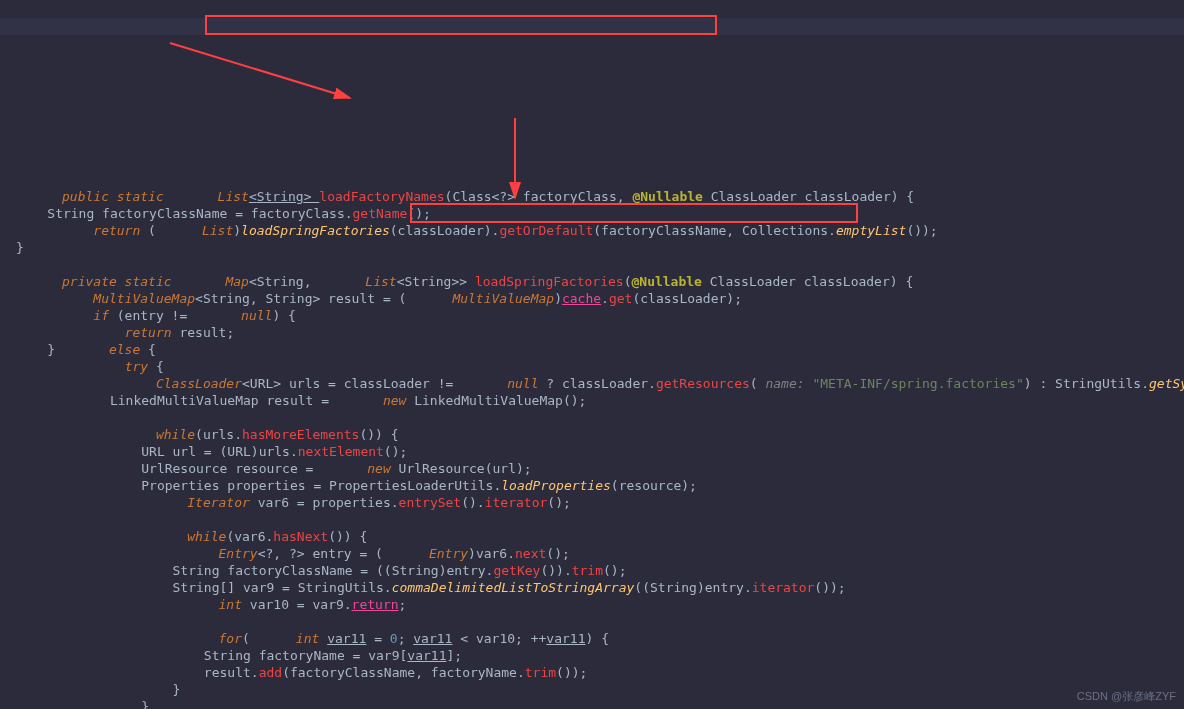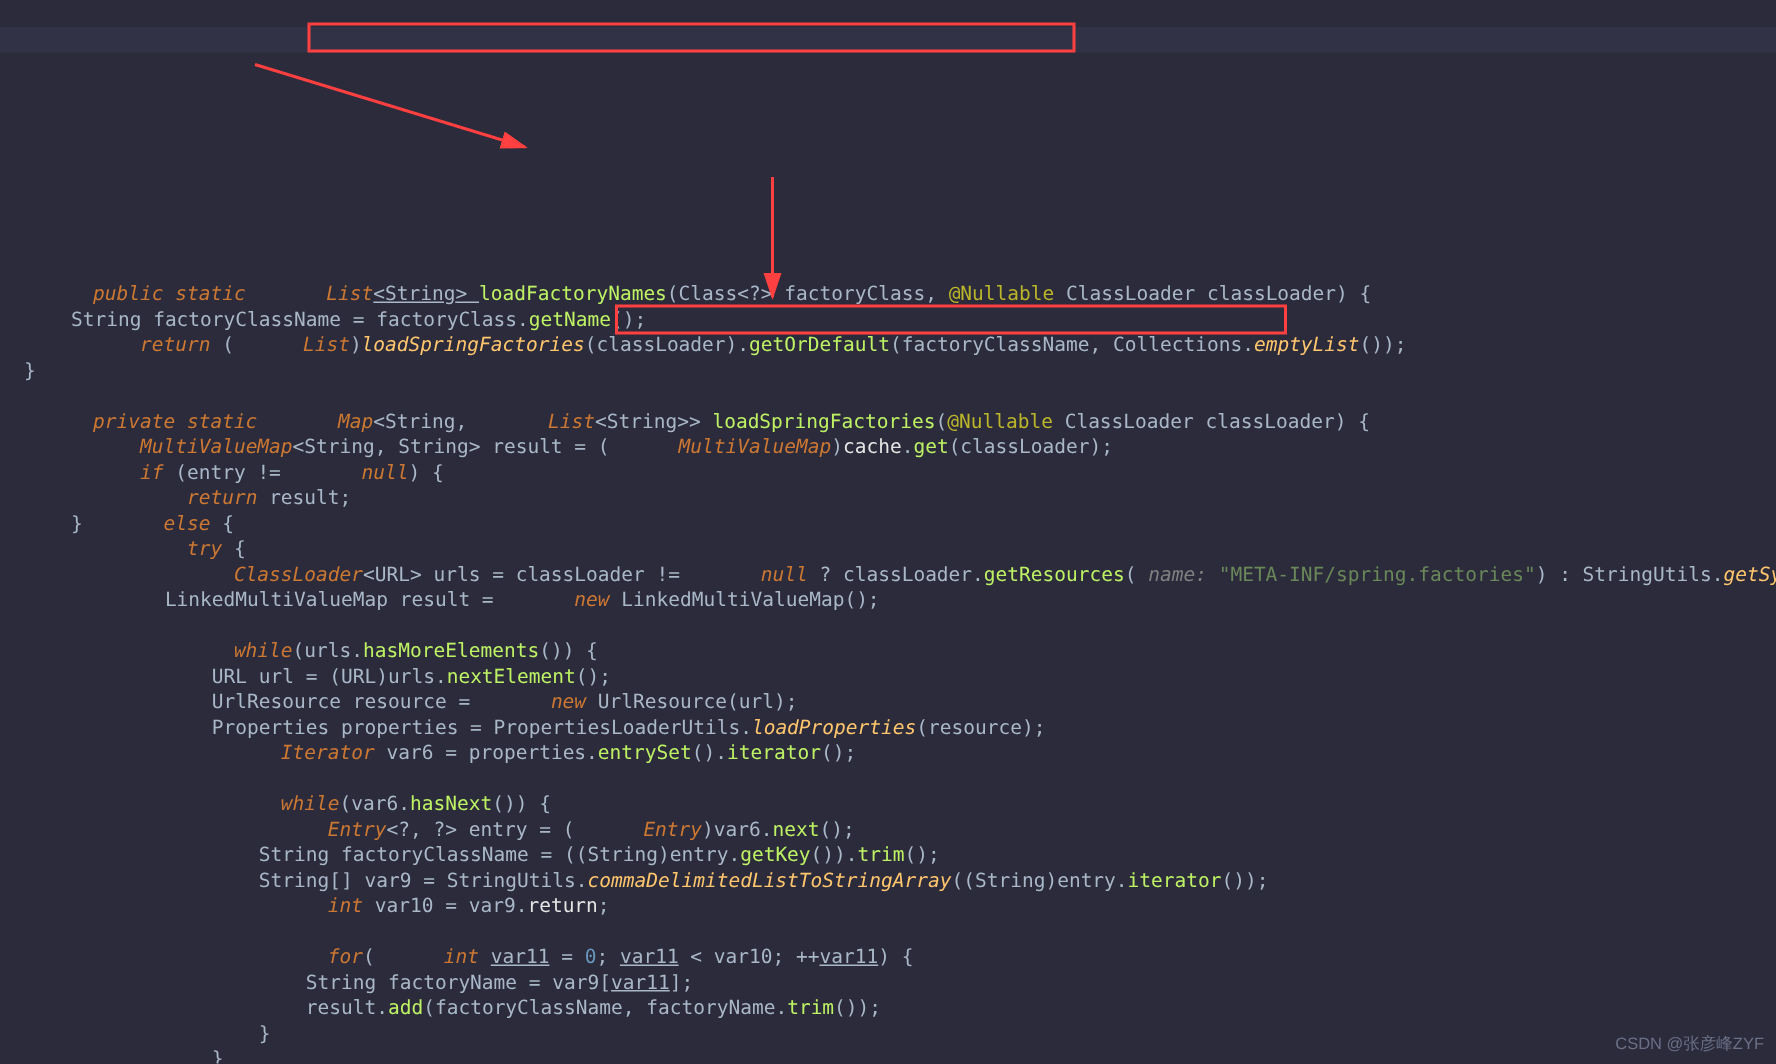--- a/index.html
+++ b/index.html
@@ -21,26 +21,26 @@
 }
 .highlight-line {
   position: absolute;
   left: 0; right: 0;
   height: 17px;
   background: #323246;
   z-index: 0;
 }
 .code { position: relative; z-index: 1; }
 .kw { color: #cc7832; font-style: italic; margin-left: 46px; }
-.method { color: #bef264; }
+.method { color: #ef4444; }
 .method-i { color: #ffc66d; font-style: italic; }
 .str { color: #6a8759; }
-.anno { color: #bbb529; }
+.anno { color: #bbb529; font-weight: bold; }
 .comment-param { color: #808080; font-style: italic; text-align: center; }
-.var { color: #e5e5e5; }
+.var { color: #ec4899; text-decoration: underline; }
 .num { color: #6897bb; }
 .underline { text-decoration: underline; }
 .hl1 { position: absolute; border: 2px solid #ff4040; z-index: 2; pointer-events: none; }
 .watermark {
   position: absolute;
   right: 8px;
   bottom: 4px;
   font-size: 11px;
   color: #6c7086;
   font-family: sans-serif;

